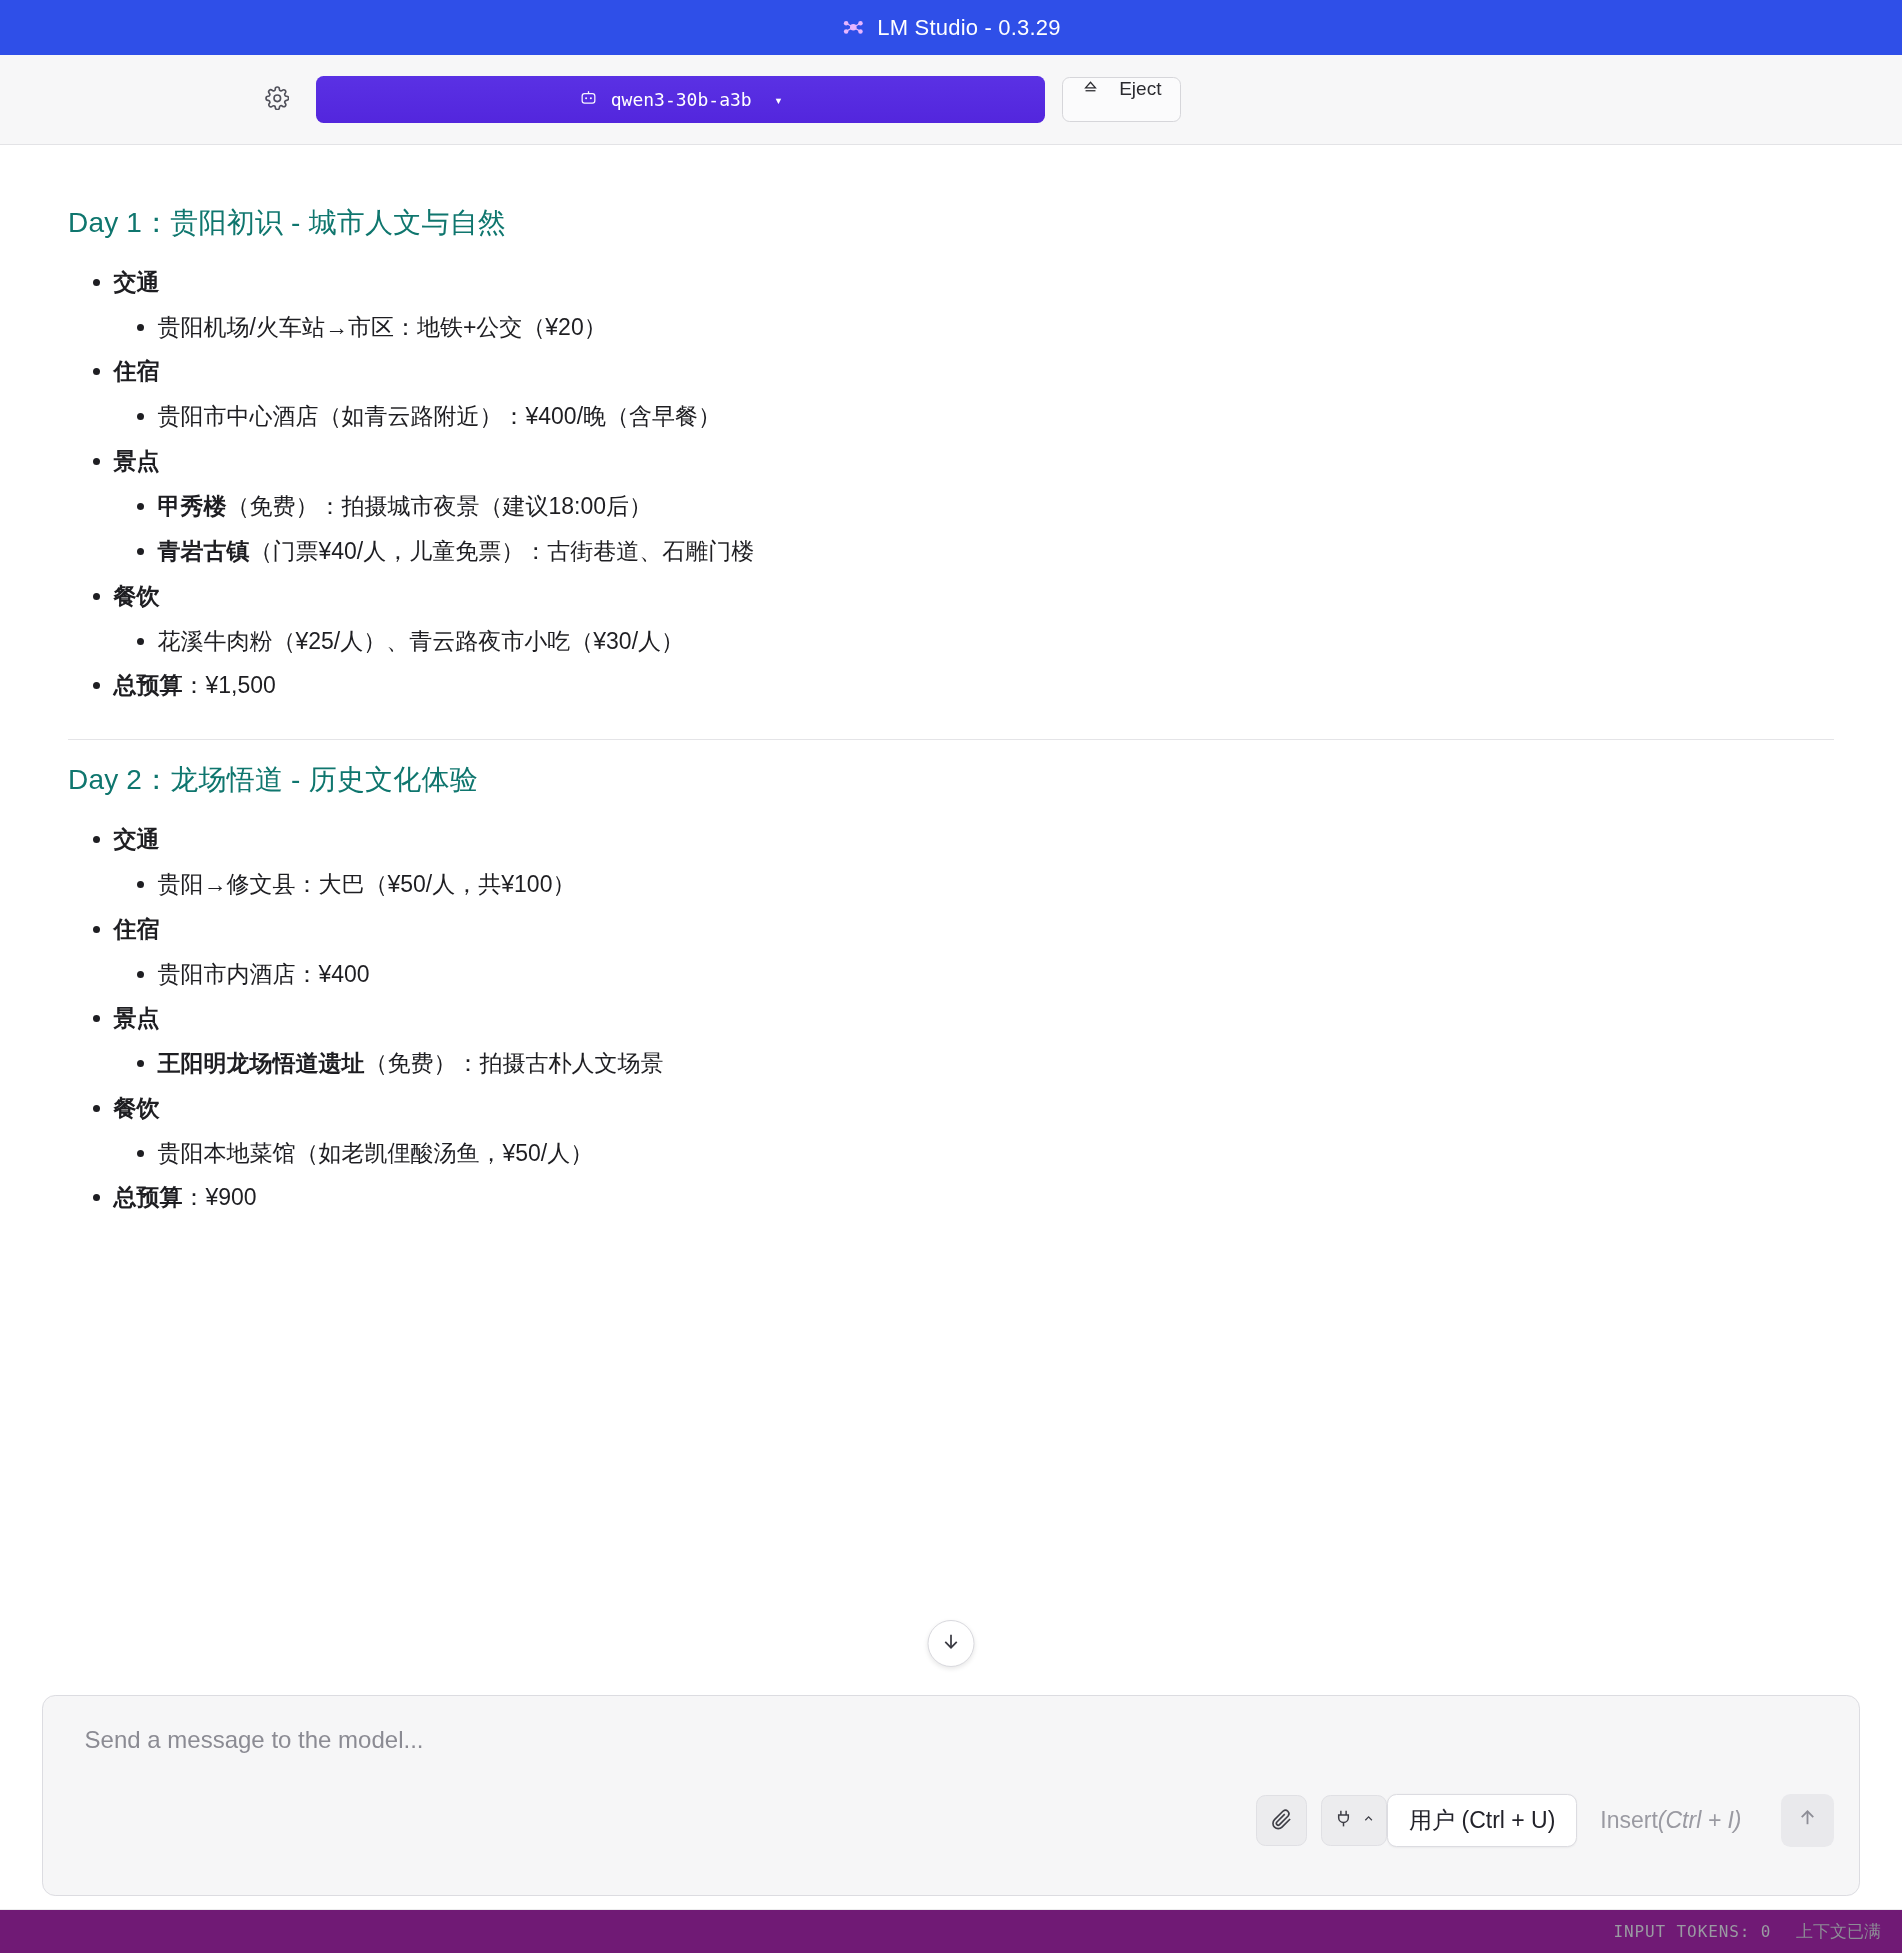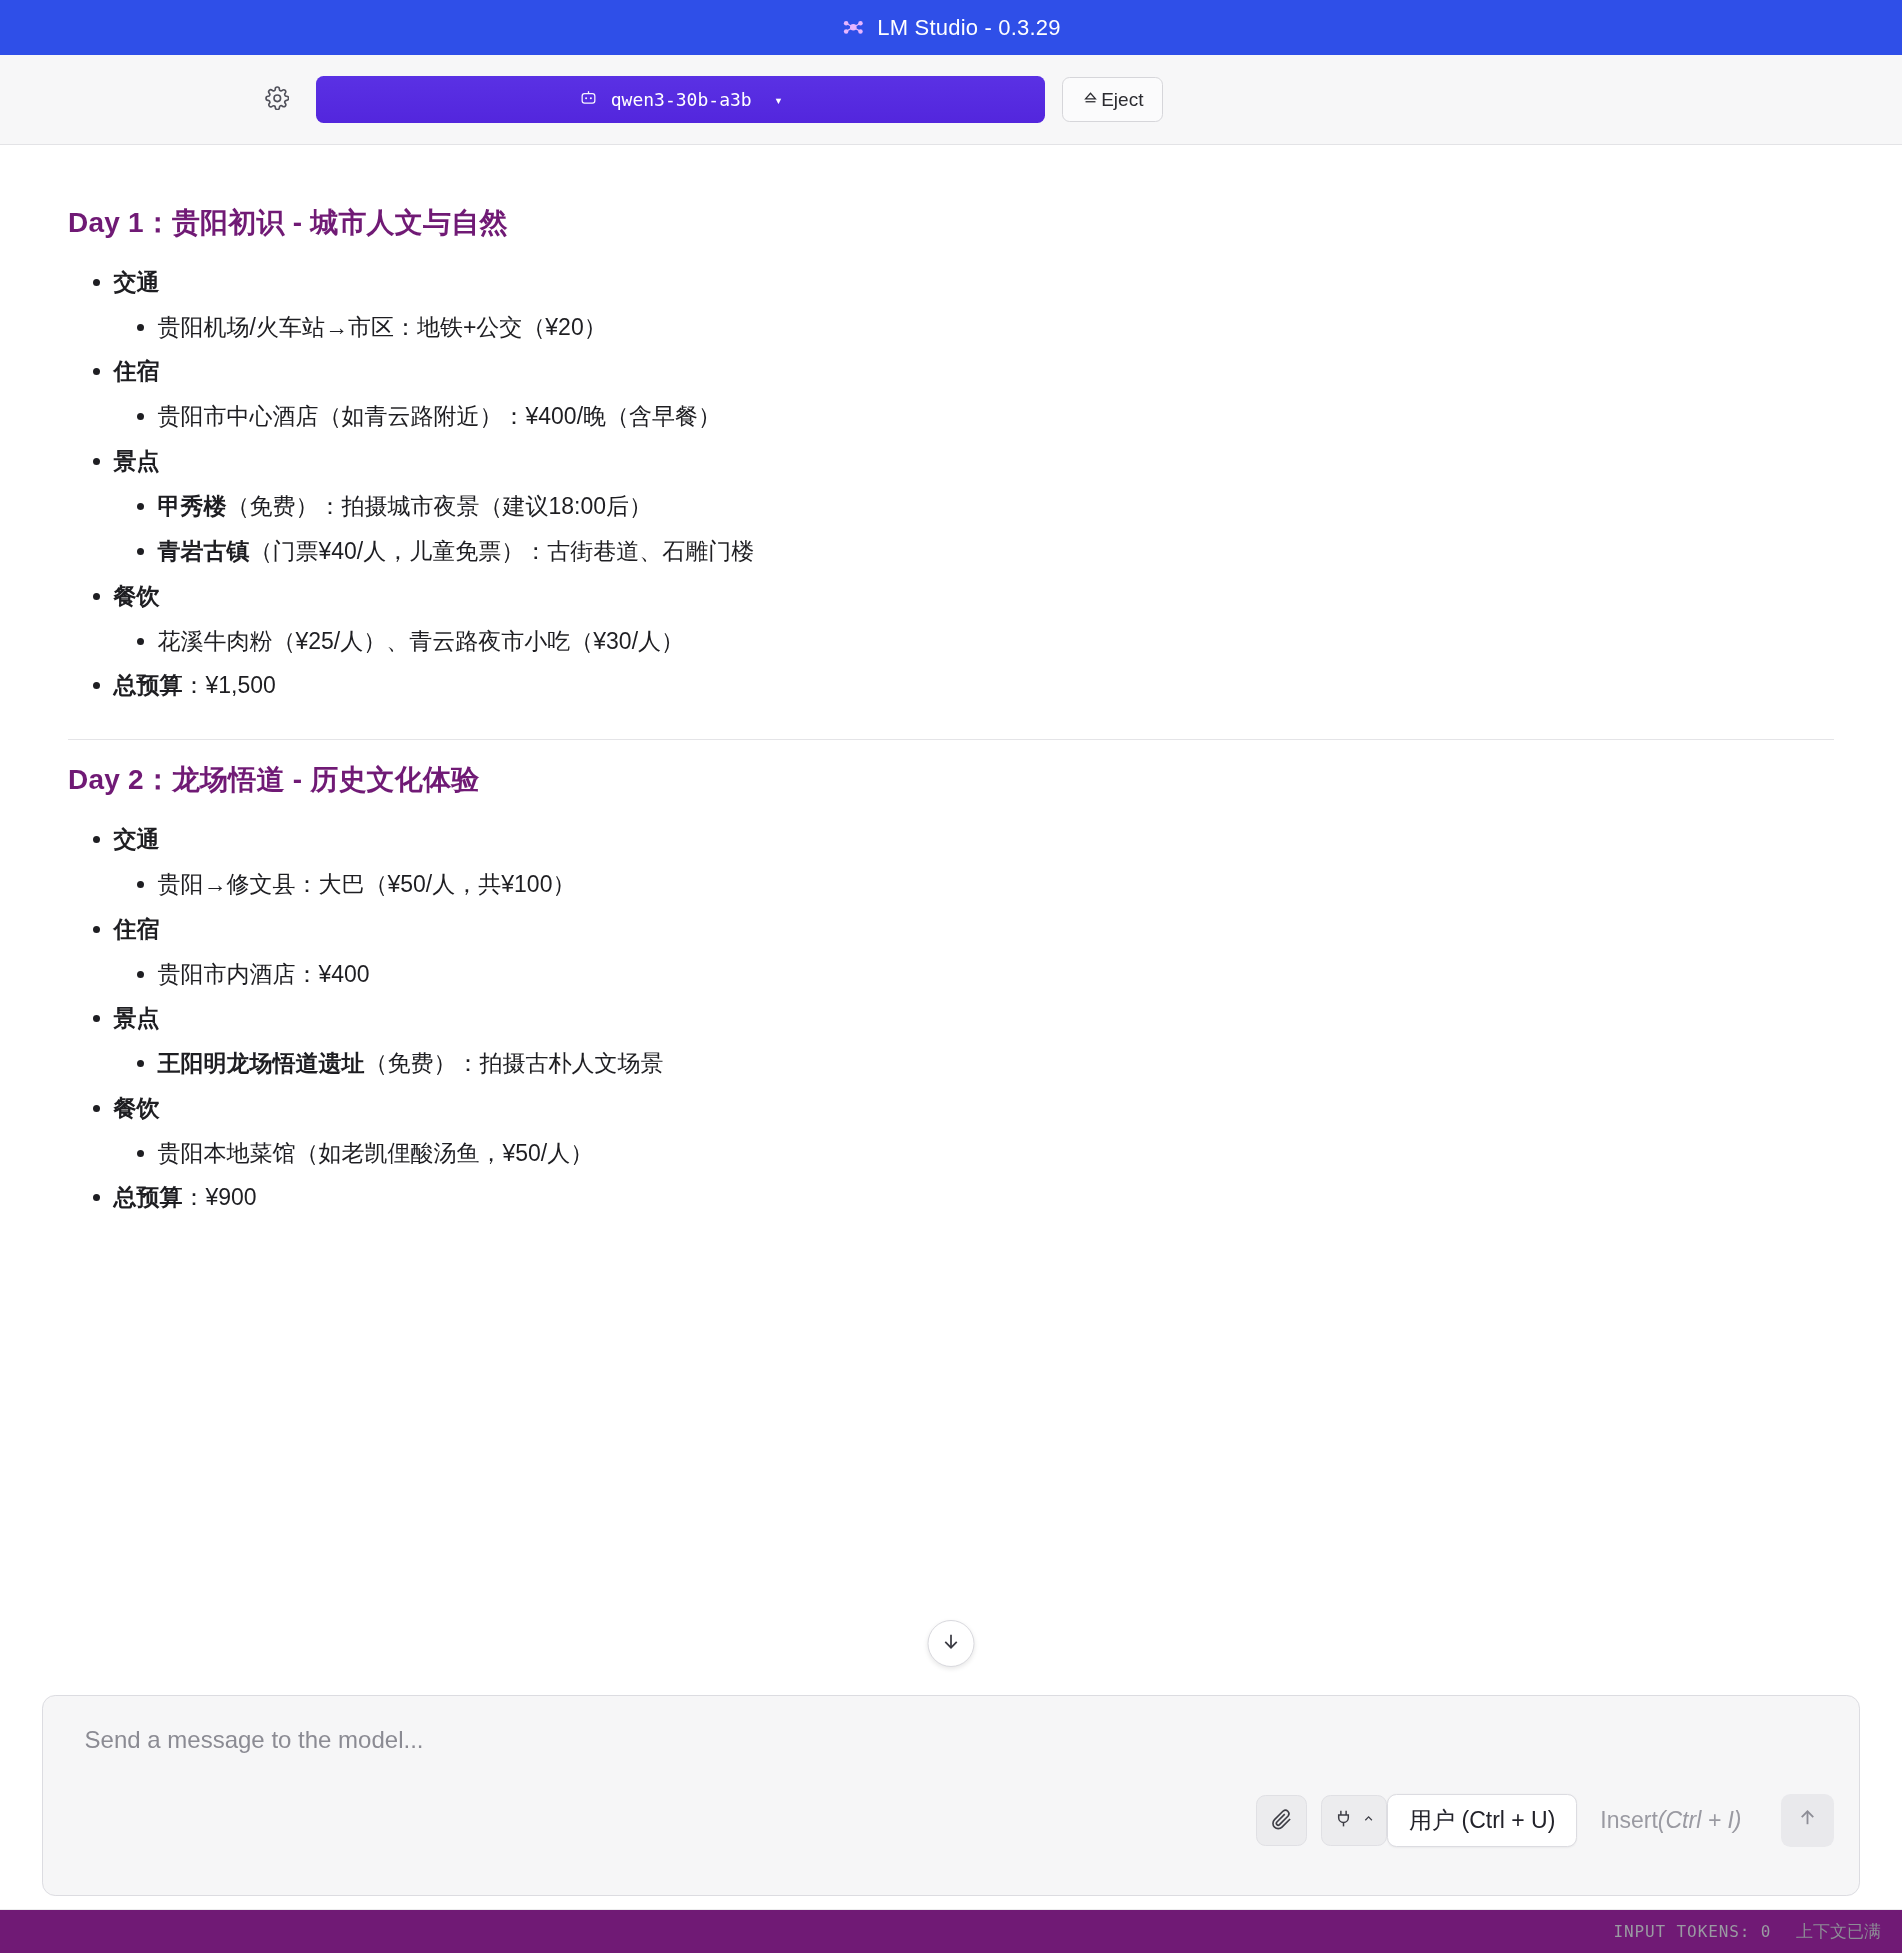--- a/index.html
+++ b/index.html
@@ -69,42 +69,42 @@
     font-size: 18px;
     padding: 0 17px;
   }
   .model-pill .bot { font-size: 17px; opacity: .95; }
   .model-pill .chev { font-size: 14px; margin-left: 9.5px; }
   .eject-btn {
     height: 45px;
     border: 0.9px solid #d6d6da;
     background: #fbfbfc;
     border-radius: 7.6px;
-    display: flex; align-items: center; gap: 2px;
+    display: flex; align-items: flex-start; gap: 20px;
     padding: 0 19px;
     font-size: 19px;
     color: #2b2b30;
   }
 
   
   .content-wrap {
     flex: 1 1 auto;
     position: relative;
     overflow: hidden;
     background: #ffffff;
   }
   .content {
     padding: 38px 68px 0 68px;
     color: #1e1e22;
   }
   h2.day-title {
     font-size: 28px;
-    font-weight: bold;
+    font-weight: normal;
     margin: 21px 0 24.6px 0;
-    color: #701a75;
+    color: #0f766e;
     letter-spacing: 0.2px;
   }
   ul.lvl1 {
     margin: 0 0 0 9.5px;
     padding-left: 36px;
     list-style: disc;
   }
   ul.lvl1 > li {
     margin: 5px 0;
     font-size: 23px;

